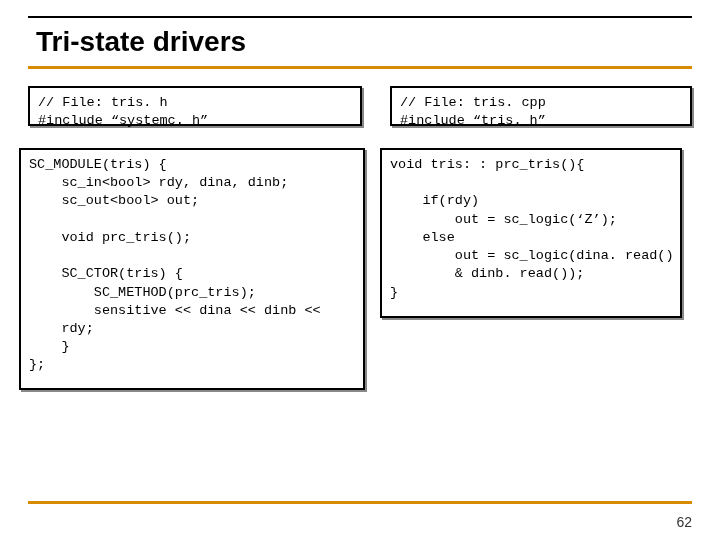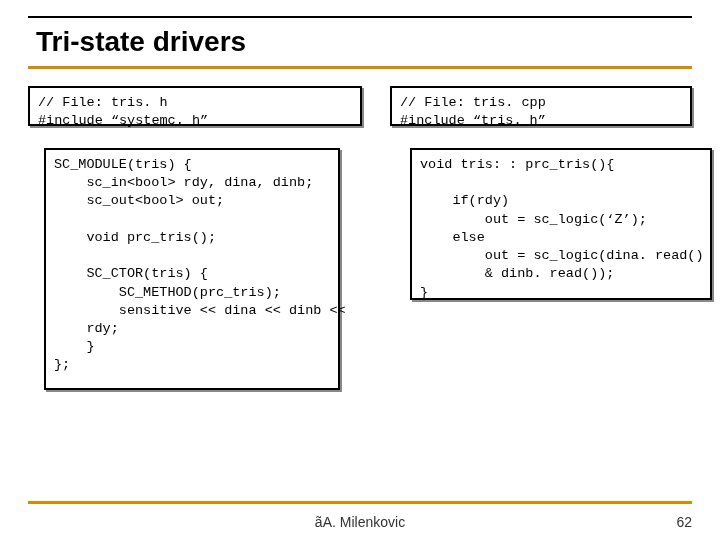--- a/index.html
+++ b/index.html
@@ -60,29 +60,29 @@
     height: 40px;
   }
   .box-right-top {
     top: 86px;
     left: 390px;
     width: 302px;
     height: 40px;
   }
   .box-left-main {
     top: 148px;
-    left: 44px;
-    width: 296px;
+    left: 19px;
+    width: 346px;
     height: 242px;
   }
   .box-right-main {
     top: 148px;
-    left: 410px;
+    left: 380px;
     width: 302px;
-    height: 152px;
+    height: 170px;
   }
   .bottom-rule {
     position: absolute;
     bottom: 36px;
     left: 28px;
     right: 28px;
     height: 3px;
     background: #d88a00;
   }
   .copyright {
@@ -139,19 +139,16 @@
 
     if(rdy)
         out = sc_logic(‘Z’);
     else
         out = sc_logic(dina. read()
         &amp; dinb. read());
 }</div>
 
   <div class="bottom-rule"></div>
 
-  <div class="copyright">
-    <span class="sym">ã</span><span>A. Milenkovic</span>
-  </div>
 
   <div class="pagenum">62</div>
 
 </div>
 
 </body></html>

